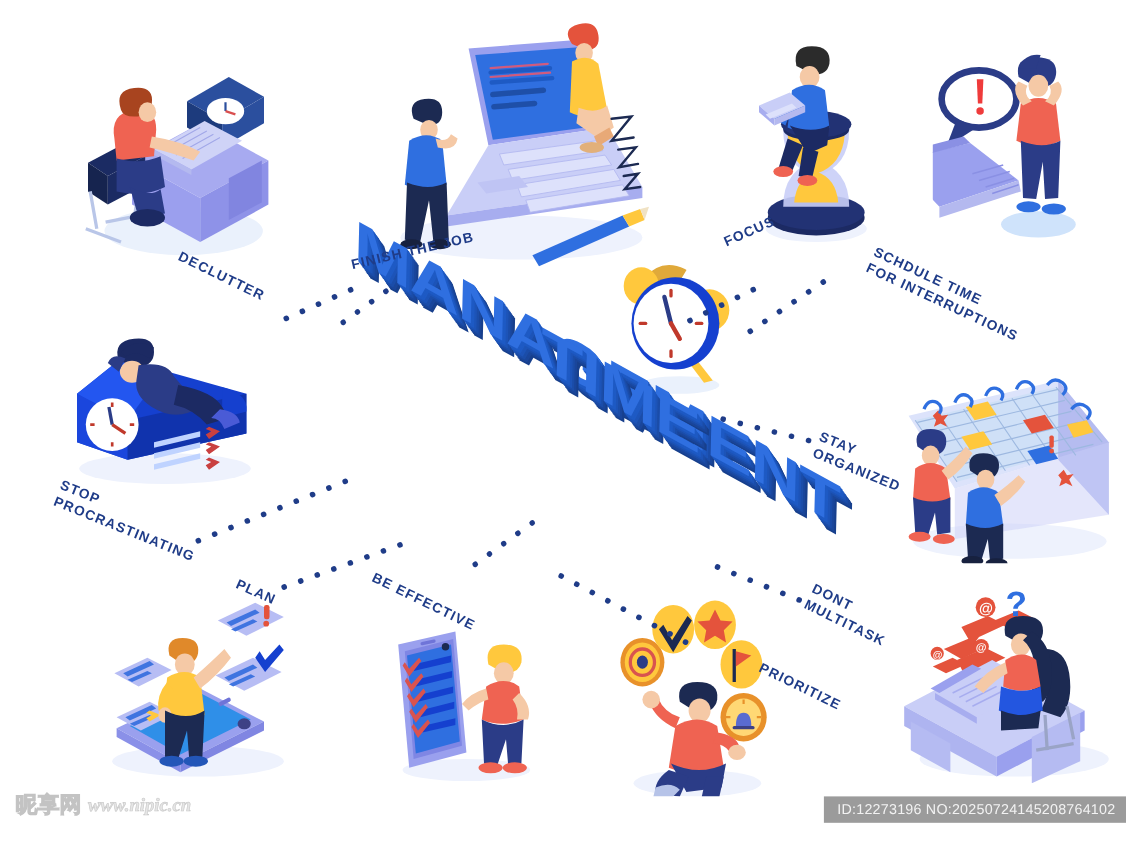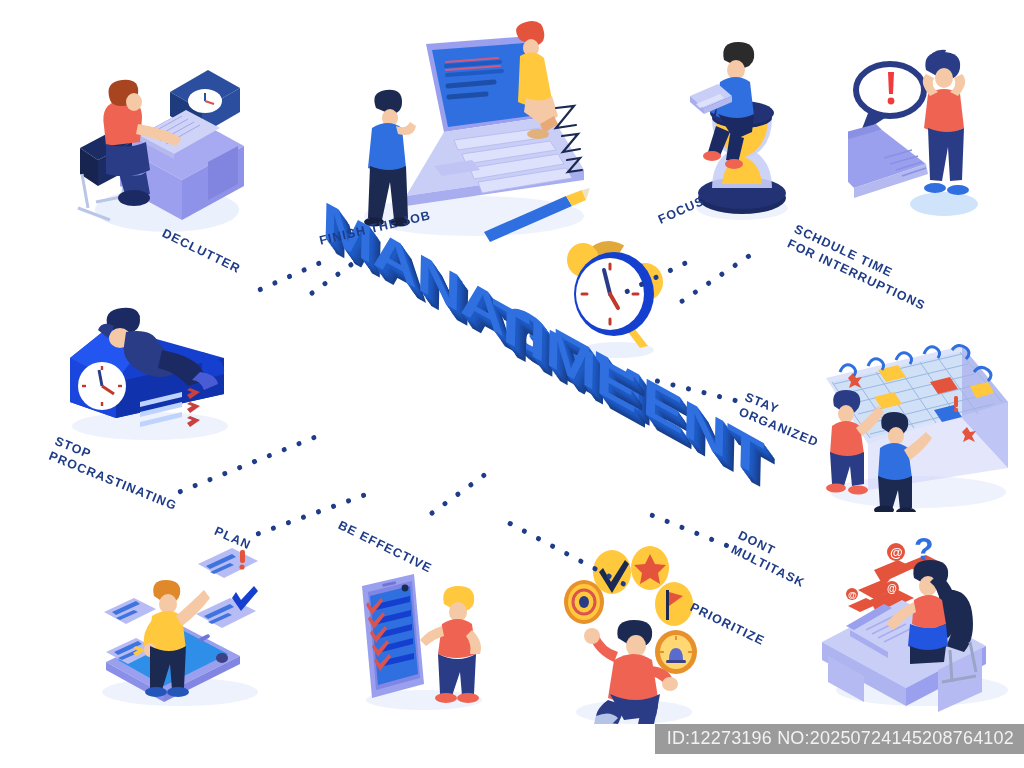--- a/index.html
+++ b/index.html
@@ -80,21 +80,21 @@
     -webkit-text-stroke:1px #b9b9b9;
   }
   #wm-left .url{
     font-size:17px;font-weight:bold;color:#e2e2e2;
     font-family:"Liberation Serif",serif;font-style:italic;
     -webkit-text-stroke:.6px #c2c2c2;
   }
   #wm-id{
     position:absolute;right:0px;top:724px;
     background:#9b9b9b;color:#f2f2f2;
-    font-size:18px;letter-spacing:.2px;
+    font-size:13px;letter-spacing:.2px;
     padding:4px 10px 5px 12px;
     font-family:"Liberation Sans",sans-serif;
   }
 </style>
 </head>
 <body>
 
 <div id="stage">
 
   <svg class="illu" style="left:62px;top:58px;" width="200" height="175" viewBox="0 0 200 175">
@@ -658,15 +658,19 @@
 
   <div class="label" style="left:218px;top:524px;transform:rotate(24deg);">PLAN</div>
 
   <div class="label" style="left:342px;top:518px;transform:rotate(26deg);">BE EFFECTIVE</div>
 
   <div class="label" style="left:742px;top:528px;transform:rotate(26deg);text-align:left;">DONT
 MULTITASK</div>
 
   <div class="label" style="left:694px;top:600px;transform:rotate(26deg);">PRIORITIZE</div>
 
+  <div id="wm-left">
+    <span class="cn">昵享网</span>
+    <span class="url">www.nipic.cn</span>
+  </div>
   <div id="wm-id">ID:12273196 NO:20250724145208764102</div>
 
 </div>
 
 </body></html>

